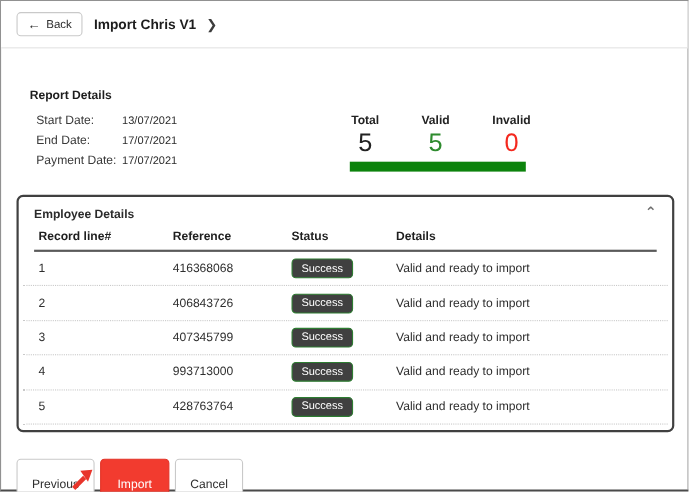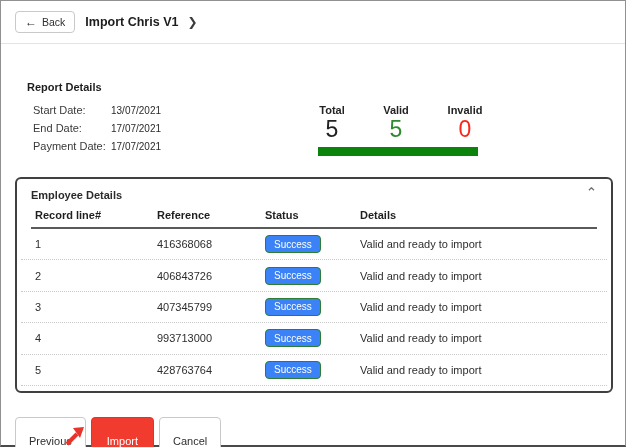--- a/index.html
+++ b/index.html
@@ -81,21 +81,21 @@
   }
   .thead { position:relative; height:20px; margin:0 14px; border-bottom:2px solid #5a5a5a; }
   .th { position:absolute; top:0; font-size:11px; font-weight:bold; color:#1f1f1f; }
   .col1 { left:4px; } .col2 { left:126px; } .col3 { left:234px; } .col4 { left:329px; }
   .tbody { margin:0 4px; }
   .trow { position:relative; height:31.4px; border-bottom:1px dotted #c9c9c9; }
   .cell { position:absolute; top:50%; transform:translateY(-50%); font-size:11px; color:#2e2e2e; }
   .cell.c1 { left:14px; } .cell.c2 { left:136px; } .cell.c3 { left:244px; } .cell.c4 { left:339px; }
   .badge {
     display:inline-block;
-    background:#3b82f6; border:1px solid #2e7d32; border-radius:4px;
+    background:#404040; border:1px solid #2e7d32; border-radius:4px;
     color:#fff; font-size:10px; padding:2.5px 8px;
   }
 
   
   .footer {
     position:absolute; left:14px; top:416px;
     display:flex; gap:5px;
   }
   .btn {
     font-size:11px; border-radius:4px; cursor:pointer;

